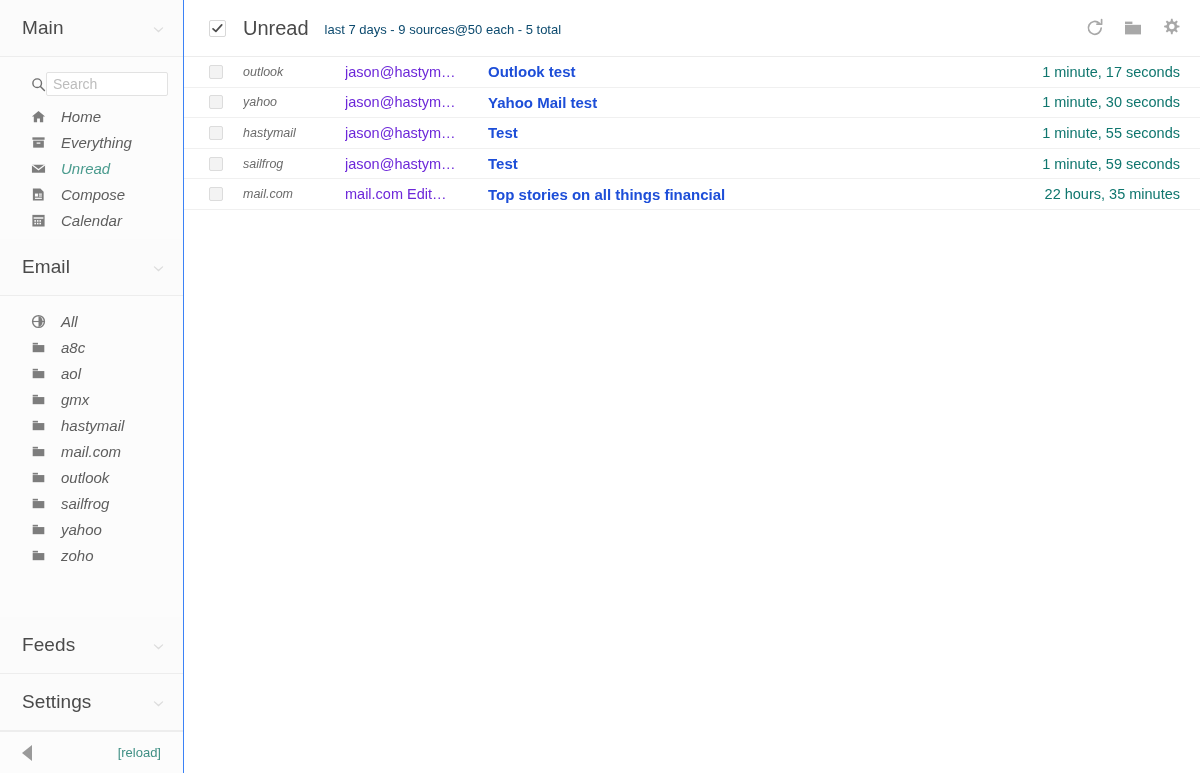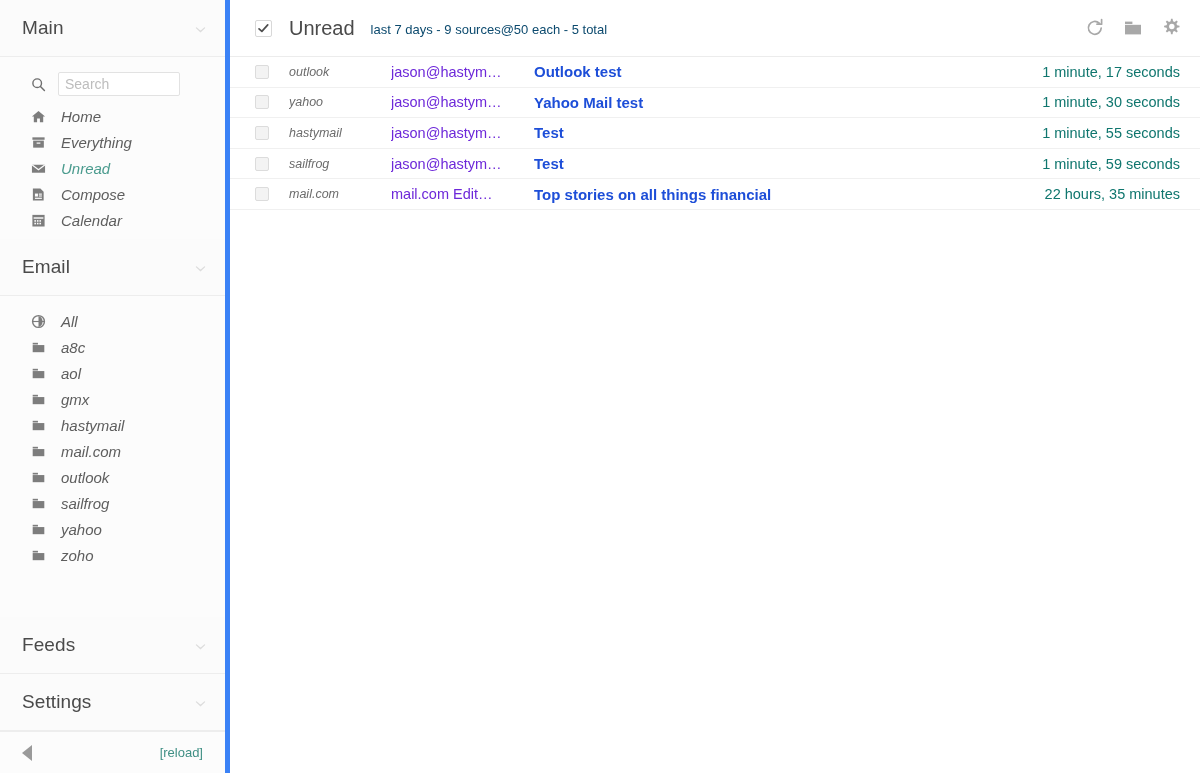--- a/index.html
+++ b/index.html
@@ -8,24 +8,24 @@
     margin: 0; padding: 0;
     width: 1200px; height: 773px;
     background: #ffffff;
     font-family: "Liberation Sans", sans-serif;
     overflow: hidden;
   }
   .app { display: flex; width: 1200px; height: 773px; }
 
   
   .sidebar {
-    width: 230px;
+    width: 184px;
     height: 773px;
     background: #fcfcfc;
-    border-right: 5px solid #3b82f6;
+    border-right: 1px solid #3b82f6;
     display: flex;
     flex-direction: column;
     position: relative;
   }
   .section-header {
     height: 57px;
     display: flex;
     align-items: center;
     padding: 0 18px 0 22px;
     justify-content: space-between;
@@ -64,21 +64,20 @@
   }
   .nav-item .ico svg { display: block; fill: #7d7d7d; }
   .nav-item.active .lbl { color: #4a9b8e; }
   .nav-item .lbl { line-height: 1; }
 
   .search-row {
     display: flex;
     align-items: center;
     height: 30px;
     padding: 0 0 0 30px;
-    gap: 12px;
     margin-bottom: 4px;
   }
   .search-row .ico { width:16px; flex:0 0 16px; display:flex; align-items:center; justify-content:center;}
   .search-input {
     width: 122px;
     height: 24px;
     border: 1px solid #e2e2e2;
     background: #fff;
     border-radius: 2px;
     font-size: 14px;

